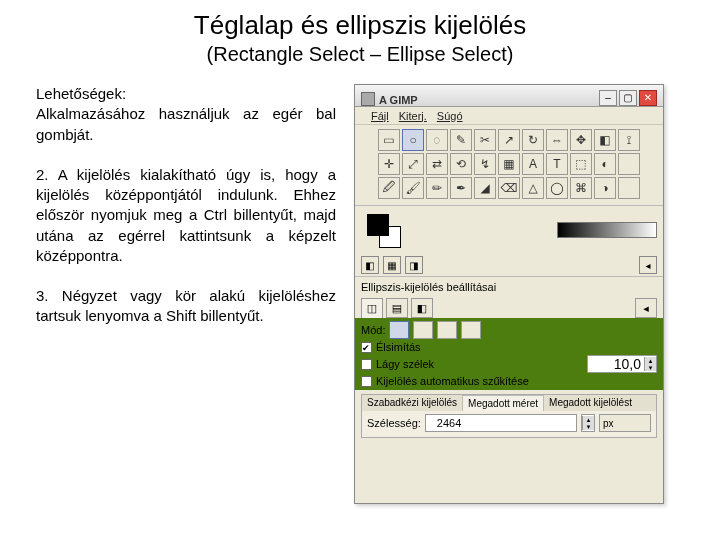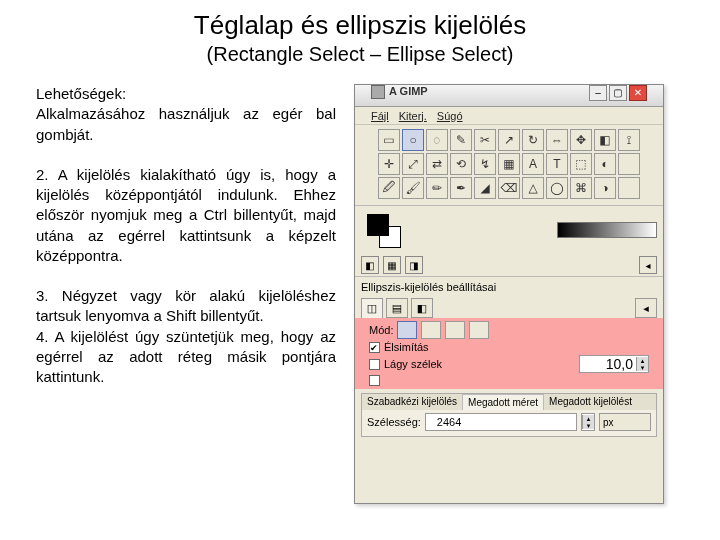--- a/index.html
+++ b/index.html
@@ -21,21 +21,21 @@
   .gimp-win {
     width: 310px; height: 420px;
     border: 1px solid #888;
     background: #ece9d8;
     font-size: 11px;
     display: flex; flex-direction: column;
     box-shadow: 2px 2px 4px rgba(0,0,0,0.2);
   }
   .titlebar {
     height: 22px; background: linear-gradient(#f4f4f4,#d8d8d8);
-    display: flex; align-items: flex-start; padding: 0 16px;
+    display: flex; align-items: flex-end; padding: 0 6px;
     border-bottom: 1px solid #999;
   }
   .tb-icon { width:14px;height:14px;background:#aaa;margin-right:4px;border:1px solid #666; }
   .tb-title { flex:1; font-weight:700; color:#333; font-size:11px; }
   .tb-btns { display:flex; gap:2px; }
   .tb-btn { width:18px;height:16px;border:1px solid #888;background:#eee;display:flex;align-items:center;justify-content:center;font-size:10px;line-height:1; }
   .tb-close { background:#e04a3f;color:#fff;border-color:#a02820; }
   .menubar { height:18px;background:#ece9d8;display:flex;gap:10px;padding:0 16px;align-items:center;color:#222;border-bottom:1px solid #c9c5b8; }
   .menubar span { }
   .menubar span u { text-decoration: underline; }
@@ -63,21 +63,21 @@
     flex:1; height:16px; border:1px solid #777;
     background: linear-gradient(to right,#000,#fff);
   }
   .sqbtn { width:18px;height:18px;border:1px solid #888;background:#ece9d8;display:flex;align-items:center;justify-content:center;font-size:10px; }
 
   .tabstrip { display:flex; gap:3px; padding:3px 6px 0 6px; background:#ece9d8; }
   .tab { width:22px;height:20px;border:1px solid #999;background:#ece9d8;display:flex;align-items:center;justify-content:center;font-size:11px; }
   .tab.active { background:#f4f2e8; border-bottom:none; }
 
   .opt-title { padding:4px 6px 2px 6px; background:#ece9d8; font-size:11px; border-top:1px solid #bbb; }
-  .opt-block { background:#fca5a5; padding:3px 14px; display:flex; flex-direction:column; gap:2px; font-size:11px; }
+  .opt-block { background:#4d7c0f; padding:3px 6px; display:flex; flex-direction:column; gap:2px; font-size:11px; }
   .row { display:flex; align-items:center; gap:4px; }
   .modebtn { width:20px;height:18px;border:1px solid #999;background:#ece9d8; }
   .modebtn.active { background:#cfd7e8;border-color:#5670b0; }
   .cb { width:11px;height:11px;border:1px solid #666;background:#fff;display:inline-block; }
   .cb.checked::after { content:"✔"; font-size:9px; position:relative; top:-2px; left:0; }
   .spin { display:flex; align-items:center; border:1px solid #999; background:#fff; height:18px; }
   .spin .v { flex:1; text-align:right; padding:0 3px; font-size:14px; }
   .spin .ar { width:12px; display:flex; flex-direction:column; }
   .spin .ar div { height:7px; background:#ddd; border-left:1px solid #999; font-size:7px; text-align:center; line-height:7px; }
 
@@ -95,21 +95,20 @@
 <h1 class="title">Téglalap és ellipszis kijelölés</h1>
 <div class="subtitle">(Rectangle Select – Ellipse Select)</div>
 
 <div class="content">
   <div class="text-col">
     <p class="lehet">Lehetőségek:</p>
     <p>Alkalmazásához használjuk az egér bal gombját.</p>
     <p>2. A kijelölés kialakítható úgy is, hogy a kijelölés középpontjától indulunk. Ehhez először nyomjuk meg a Ctrl billentyűt, majd utána az egérrel kattintsunk a képzelt középpontra.</p>
     <div>
       <p style="margin-bottom:0">3. Négyzet vagy kör alakú kijelöléshez tartsuk lenyomva a Shift billentyűt.</p>
-      <p>4. A kijelölést úgy szüntetjük meg, hogy az egérrel az adott réteg másik pontjára kattintunk.</p>
     </div>
   </div>
 
   <div class="gimp-win">
     <div class="titlebar">
       <div class="tb-icon"></div>
       <div class="tb-title">A GIMP</div>
       <div class="tb-btns">
         <div class="tb-btn">–</div>
         <div class="tb-btn">▢</div>
@@ -206,20 +205,21 @@
         <div class="spin" style="width:70px">
           <div class="v">10,0</div>
           <div class="ar">
               <div>▴</div>
               <div>▾</div>
             </div>
         </div>
       </div>
       <div class="row">
         <span class="cb"></span>
+        <span>Kijelölés automatikus szűkítése</span>
       </div>
     </div>
 
     <div class="szel">
       <div class="hdr">
         <div>Szabadkézi kijelölés</div>
         <div class="active">Megadott méret</div>
         <div>Megadott kijelölést</div>
       </div>
       <div class="body">

